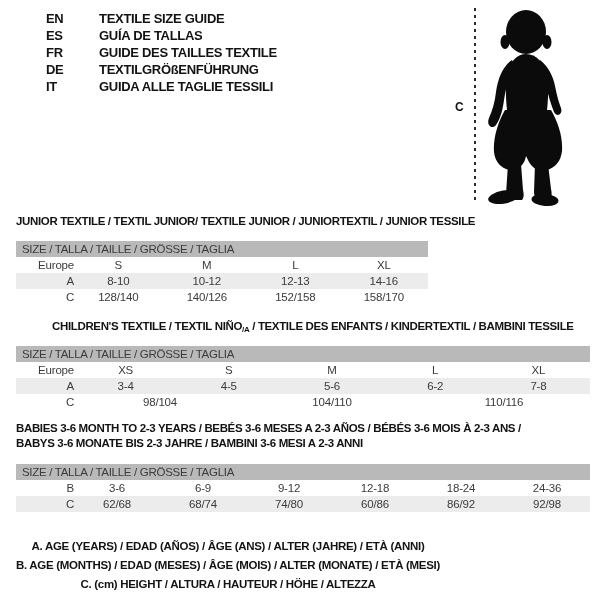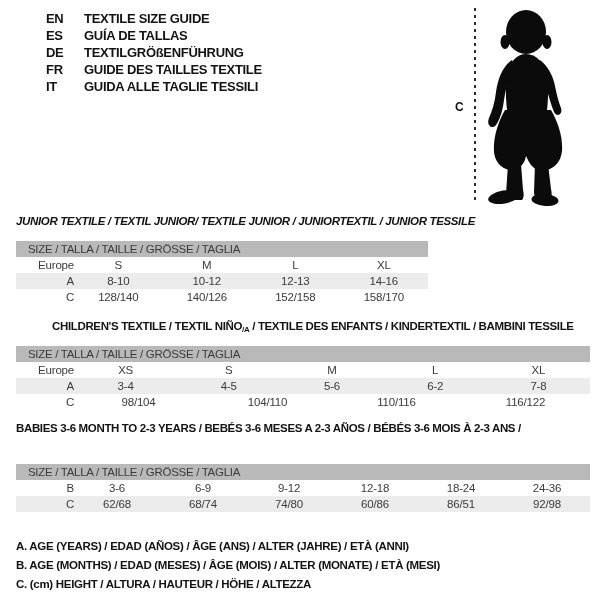--- a/index.html
+++ b/index.html
@@ -6,88 +6,88 @@
   body {
     width:600px; height:600px; position:relative; overflow:hidden;
     background:#ffffff; color:#111;
     font-family:"Liberation Sans", sans-serif;
   }
 
   
   .lang-block { position:absolute; left:22px; top:10px; }
   .lang-row { display:flex; height:17px; align-items:center; }
   .lang-code { width:38px; font-weight:bold; font-size:13px; letter-spacing:-0.3px; color:#131313;padding-left:24px; }
-  .lang-title { font-weight:bold; font-size:13px; letter-spacing:-0.3px; color:#131313; white-space:nowrap; }
+  .lang-title { font-weight:bold; font-size:13px; letter-spacing:-0.3px; color:#131313; white-space:nowrap;margin-left:15px; }
 
   
   .measure-line {
     position:absolute; left:474px; top:8px; width:2px; height:196px;
     background:repeating-linear-gradient(to bottom, #2b2b2b 0 3px, transparent 3px 7px);
   }
   .measure-label {
     position:absolute; left:455px; top:100px;
     font-weight:bold; font-size:12px; color:#131313;
   }
   .baby-svg { position:absolute; left:484px; top:6px; width:92px; height:200px; }
 
   
   .section-heading {
     position:absolute; left:16px; white-space:nowrap;
     font-weight:bold; font-size:11.5px; letter-spacing:-0.35px; color:#131313;
   }
   .section-heading .subA { font-size:8px; vertical-align:-2px; }
-  #junior-heading   { top:215px;font-style:italic; }
+  #junior-heading   { top:215px; }
   #children-heading { top:320px;margin-left:36px; }
   #babies-heading   { top:421px; line-height:15px; }
 
   
   .size-table { position:absolute; left:16px; }
   #junior-table   { top:241px; width:412px; }
   #children-table { top:346px; width:574px; }
   #babies-table   { top:464px; width:574px; }
 
   .t-header {
     background:#b9b9b9; height:16px; line-height:16px;
-    padding-left:12px; font-size:11.5px; letter-spacing:-0.3px; color:#3b3b3b;
+    padding-left:6px; font-size:11.5px; letter-spacing:-0.3px; color:#3b3b3b;
     white-space:nowrap;
   }
   .t-row {
     display:flex; height:16px; line-height:16px;
     font-size:11.5px; letter-spacing:-0.2px; color:#3b3b3b;
   }
   .t-row.alt { background:#ececec; }
   .t-label { width:58px; padding-left:6px; box-sizing:border-box;text-align:right; }
   .t-cell  { flex:1; text-align:center; }
 
   
-  .footnotes { position:absolute; left:16px; top:537px; }
+  .footnotes { position:absolute; left:16px; top:537px;text-align:center; }
   .footnote {
     height:19px; line-height:19px; white-space:nowrap;
     font-weight:bold; font-size:11.5px; letter-spacing:-0.3px; color:#131313;
   }
 </style>
 </head>
 <body>
 
 <div class="lang-block">
   <div class="lang-row">
     <span class="lang-code">EN</span>
     <span class="lang-title">TEXTILE SIZE GUIDE</span>
   </div>
   <div class="lang-row">
     <span class="lang-code">ES</span>
     <span class="lang-title">GUÍA DE TALLAS</span>
   </div>
   <div class="lang-row">
+    <span class="lang-code">FR</span>
+    <span class="lang-title">GUIDE DES TAILLES TEXTILE</span>
+  </div>
+  <div class="lang-row">
     <span class="lang-code">DE</span>
     <span class="lang-title">TEXTILGRÖßENFÜHRUNG</span>
-  </div>
-  <div class="lang-row">
-    <span class="lang-code">FR</span>
-    <span class="lang-title">GUIDE DES TAILLES TEXTILE</span>
   </div>
   <div class="lang-row">
     <span class="lang-code">IT</span>
     <span class="lang-title">GUIDA ALLE TAGLIE TESSILI</span>
   </div>
 </div>
 
 <div class="measure-line"></div>
 <div class="measure-label">C</div>
 <div class="baby-svg">
@@ -164,46 +164,46 @@
     <span class="t-cell">4-5</span>
     <span class="t-cell">5-6</span>
     <span class="t-cell">6-2</span>
     <span class="t-cell">7-8</span>
   </div>
   <div class="t-row">
     <span class="t-label">C</span>
     <span class="t-cell">98/104</span>
     <span class="t-cell">104/110</span>
     <span class="t-cell">110/116</span>
-    <span class="t-cell">116/122</span>
   </div>
 </div>
 
 <div class="section-heading" id="babies-heading">
   <div>BABIES 3-6 MONTH TO 2-3 YEARS / BEBÉS 3-6 MESES A 2-3 AÑOS / BÉBÉS 3-6 MOIS À 2-3 ANS /</div>
+  <div>BABYS 3-6 MONATE BIS 2-3 JAHRE / BAMBINI 3-6 MESI A 2-3 ANNI</div>
 </div>
 
 <div class="size-table" id="babies-table">
   <div class="t-header">SIZE / TALLA / TAILLE / GRÖSSE / TAGLIA</div>
   <div class="t-row">
     <span class="t-label">B</span>
     <span class="t-cell">3-6</span>
     <span class="t-cell">6-9</span>
     <span class="t-cell">9-12</span>
     <span class="t-cell">12-18</span>
     <span class="t-cell">18-24</span>
     <span class="t-cell">24-36</span>
   </div>
   <div class="t-row alt">
     <span class="t-label">C</span>
     <span class="t-cell">62/68</span>
     <span class="t-cell">68/74</span>
     <span class="t-cell">74/80</span>
     <span class="t-cell">60/86</span>
-    <span class="t-cell">86/51</span>
+    <span class="t-cell">86/92</span>
     <span class="t-cell">92/98</span>
   </div>
 </div>
 
 <div class="footnotes">
   <div class="footnote">A. AGE (YEARS) / EDAD (AÑOS) / ÂGE (ANS) / ALTER (JAHRE) / ETÀ (ANNI)</div>
   <div class="footnote">B. AGE (MONTHS) / EDAD (MESES) / ÂGE (MOIS) / ALTER (MONATE) / ETÀ (MESI)</div>
   <div class="footnote">C. (cm) HEIGHT / ALTURA / HAUTEUR / HÖHE / ALTEZZA</div>
 </div>
 

